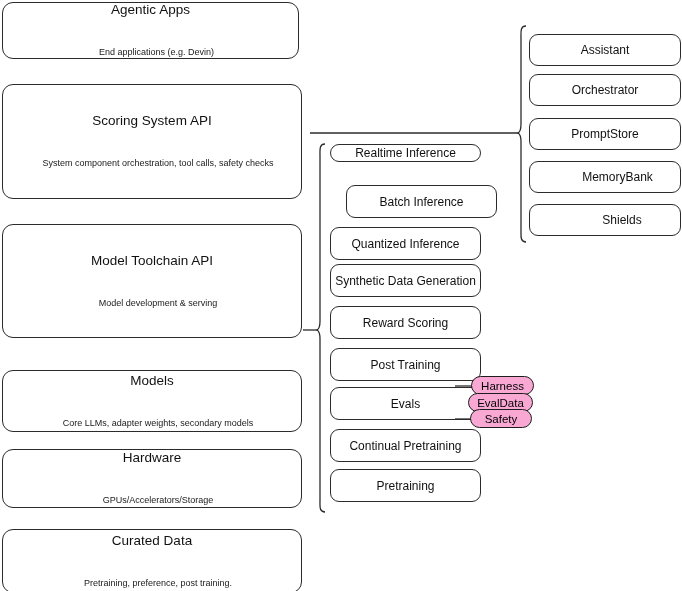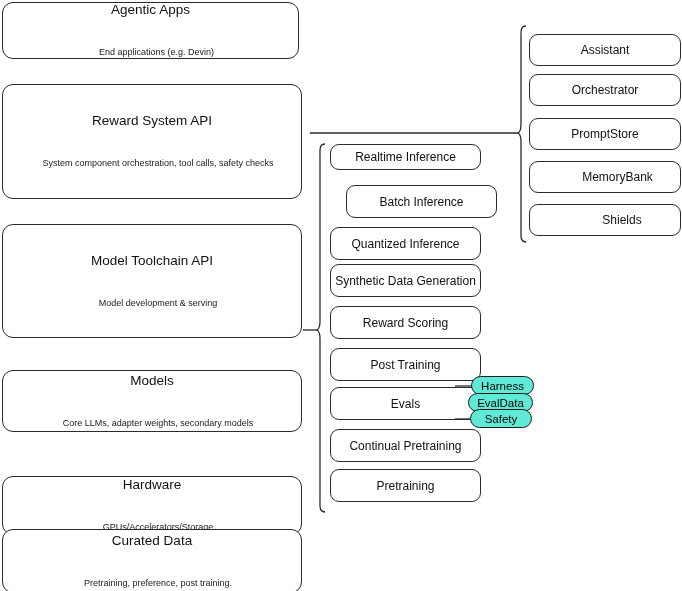--- a/index.html
+++ b/index.html
@@ -57,21 +57,21 @@
     justify-content: center;
     font-size: 12px;
     color: #111111;
     text-align: center;
   }
   .pill {
     position: absolute;
     box-sizing: border-box;
     border: 1.5px solid #1d1d1d;
     border-radius: 999px;
-    background: #5eead4;
+    background: #f9a8d4;
     display: flex;
     align-items: center;
     justify-content: center;
     font-size: 11.5px;
     color: #000000;
     z-index: 5;
   }
   svg.overlay {
     position: absolute;
     left: 0;
@@ -91,45 +91,45 @@
 <body>
 
 <div id="diagram">
 
   <div class="node layer" style="left:2px; top:2px; width:297px; height:57px;">
     <div class="title">Agentic Apps</div>
     <div class="subtitle">End applications (e.g. Devin)</div>
   </div>
 
   <div class="node layer" style="left:2px; top:84px; width:300px; height:115px;">
-    <div class="title">Reward System API</div>
+    <div class="title">Scoring System API</div>
     <div class="subtitle">System component orchestration, tool calls, safety checks</div>
   </div>
 
   <div class="node layer" style="left:2px; top:224px; width:300px; height:114px;">
     <div class="title">Model Toolchain API</div>
     <div class="subtitle">Model development &amp; serving</div>
   </div>
 
   <div class="node layer" style="left:2px; top:370px; width:300px; height:62px;">
     <div class="title">Models</div>
     <div class="subtitle">Core LLMs, adapter weights, secondary models</div>
   </div>
 
-  <div class="node layer" style="left:2px; top:476px; width:300px; height:59px;">
+  <div class="node layer" style="left:2px; top:449px; width:300px; height:59px;">
     <div class="title">Hardware</div>
     <div class="subtitle">GPUs/Accelerators/Storage</div>
   </div>
 
   <div class="node layer" style="left:2px; top:529px; width:300px; height:64px;">
     <div class="title">Curated Data</div>
     <div class="subtitle">Pretraining, preference, post training.</div>
   </div>
 
-  <div class="chip" style="left:330px; top:144px; width:151px; height:26px;">Realtime Inference</div>
+  <div class="chip" style="left:330px; top:144px; width:151px; height:18px;">Realtime Inference</div>
   <div class="chip" style="left:330px; top:185px; width:151px; height:33px;margin-left:16px;">Batch Inference</div>
   <div class="chip" style="left:330px; top:227px; width:151px; height:33px;">Quantized Inference</div>
   <div class="chip" style="left:330px; top:264px; width:151px; height:33px;text-align:right;">Synthetic Data Generation</div>
   <div class="chip" style="left:330px; top:306px; width:151px; height:33px;">Reward Scoring</div>
   <div class="chip" style="left:330px; top:348px; width:151px; height:33px;">Post Training</div>
   <div class="chip" style="left:330px; top:387px; width:151px; height:33px;">Evals</div>
   <div class="chip" style="left:330px; top:429px; width:151px; height:33px;">Continual Pretraining</div>
   <div class="chip" style="left:330px; top:469px; width:151px; height:33px;">Pretraining</div>
 
   <div class="pill" style="left:471px; top:376px; width:63px; height:19px;">Harness</div>

